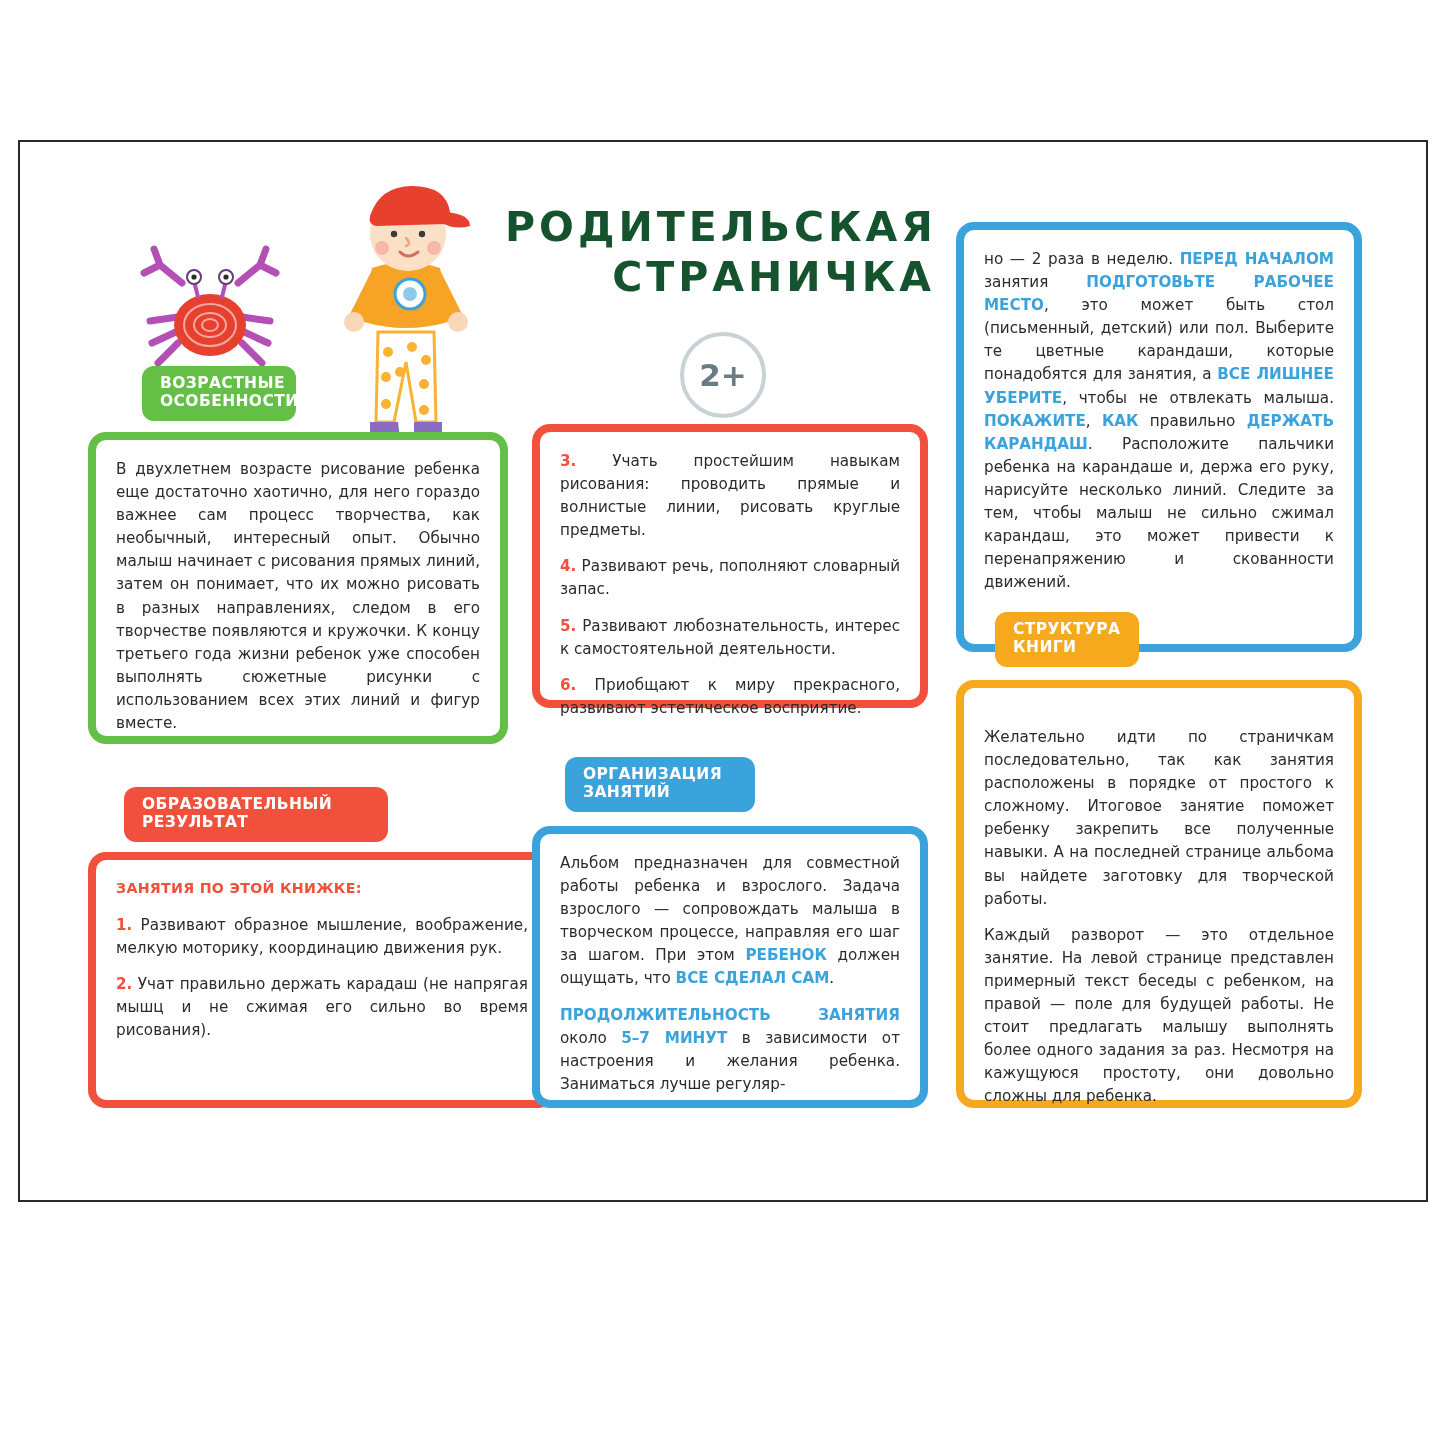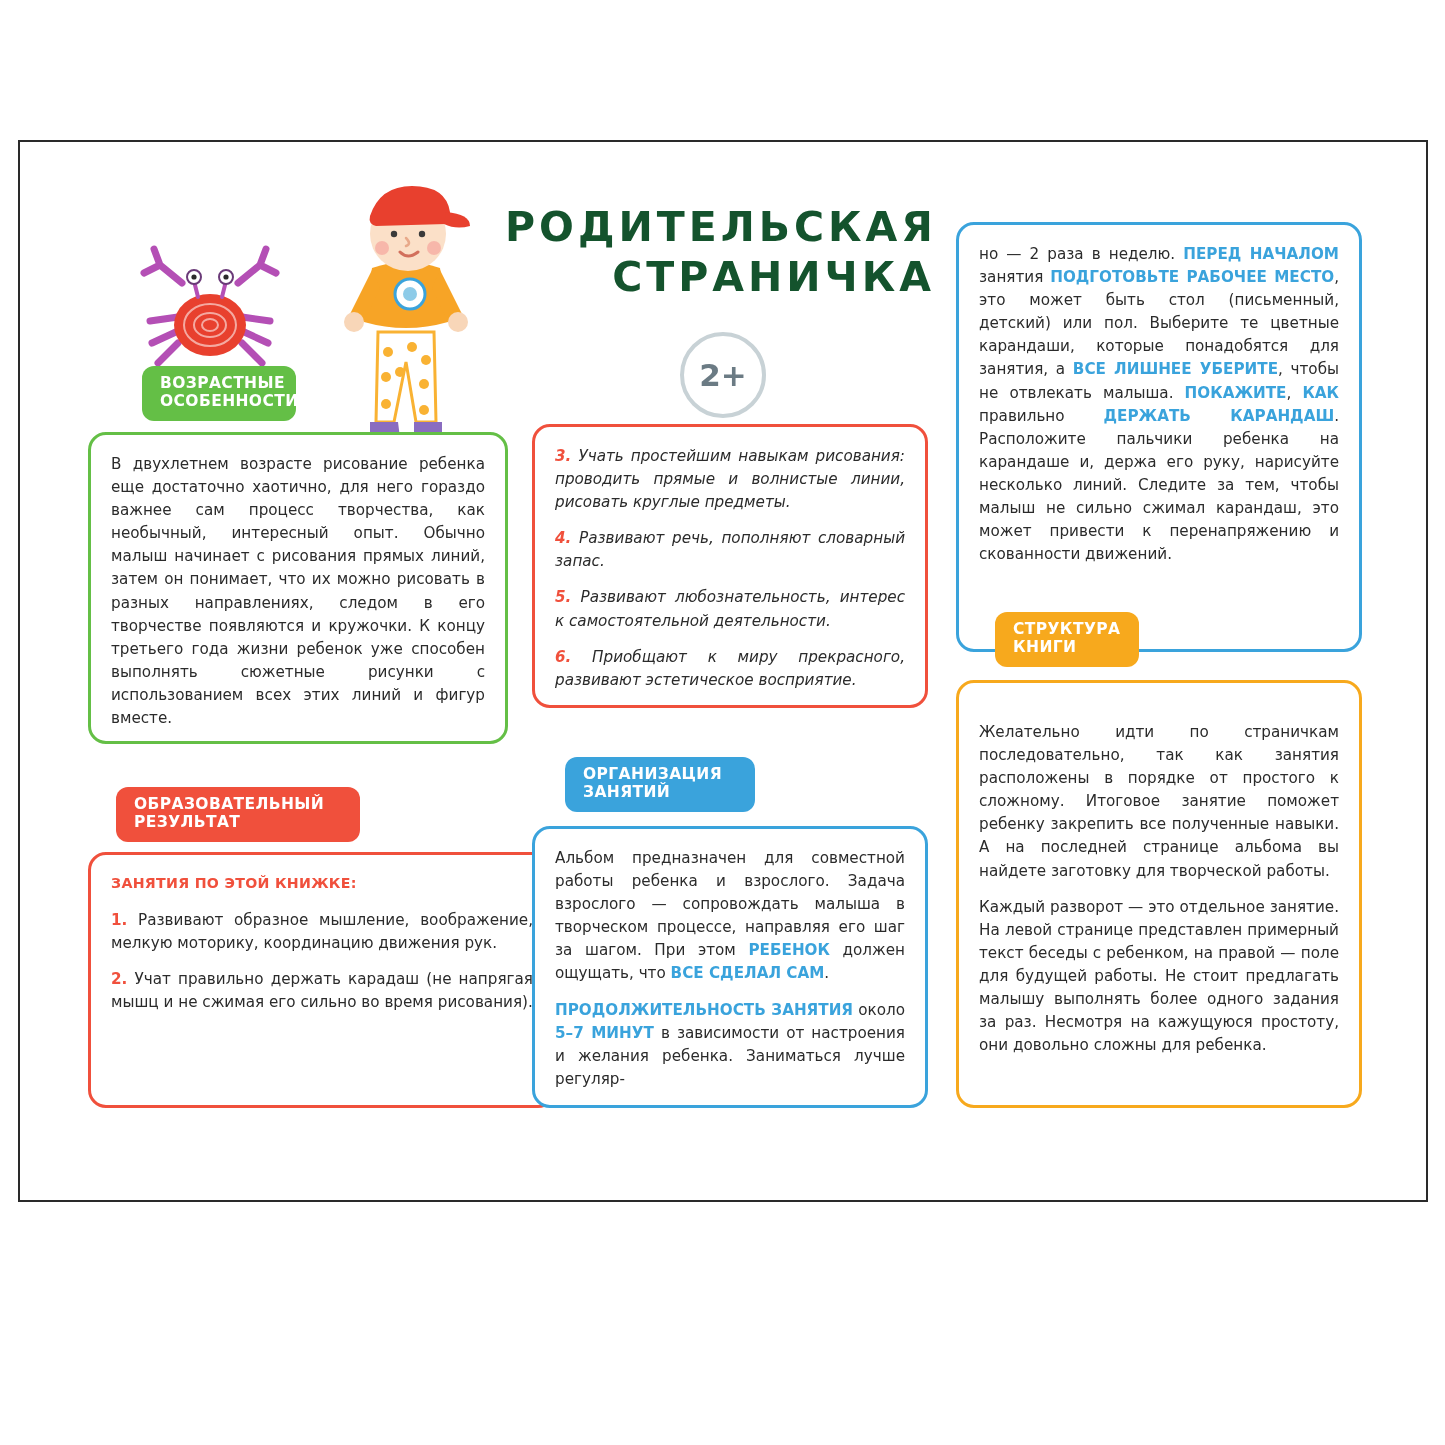--- a/index.html
+++ b/index.html
@@ -20,21 +20,21 @@
     width: 1410px;
     height: 1062px;
     background: #ffffff;
     border: 2px solid #2a2a2a;
     box-sizing: border-box;
   }
 
   
   .card {
     position: absolute;
-    border: 3px solid #f9a8d4;
+    border: 8px solid #f9a8d4;
     border-radius: 18px;
     box-sizing: border-box;
     background: #fff;
   }
   .card .body {
     padding: 18px 20px 16px 20px;
     font-size: 15.2px;
     line-height: 1.52;
     color: #2b2b2b;
     text-align: justify;
@@ -190,37 +190,37 @@
   <div class="tab green" style="left:122px; top:224px; width:154px;">
     <div>ВОЗРАСТНЫЕ</div>
     <div>ОСОБЕННОСТИ</div>
   </div>
   <div class="card green" style="left:68px; top:290px; width:420px; height:312px;">
     <div class="body">
       <p>В двухлетнем возрасте рисование ребенка еще достаточно хаотично, для него гораздо важнее сам процесс творчества, как необычный, интересный опыт. Обычно малыш начинает с рисования прямых линий, затем он понимает, что их можно рисовать в разных направлениях, следом в его творчестве появляются и кружочки. К концу третьего года жизни ребенок уже способен выполнять сюжетные рисунки с использованием всех этих линий и фигур вместе.</p>
     </div>
   </div>
 
-  <div class="tab red" style="left:96px; top:645px; width:244px;">
+  <div class="tab red" style="left:104px; top:645px; width:264px;">
     <div>ОБРАЗОВАТЕЛЬНЫЙ</div>
     <div>РЕЗУЛЬТАТ</div>
   </div>
   <div class="card red" style="left:68px; top:710px; width:468px; height:256px;">
     <div class="body">
       <p class="caps-red" style="margin-bottom:14px;">ЗАНЯТИЯ ПО ЭТОЙ КНИЖКЕ:</p>
       <p>
         <span class="num-red">1.</span><span> Развивают образное мышление, воображение, мелкую моторику, координацию движения рук.</span>
       </p>
       <p>
         <span class="num-red">2.</span><span> Учат правильно держать карадаш (не напрягая мышц и не сжимая его сильно во время рисования).</span>
       </p>
     </div>
   </div>
 
-  <div class="card red" style="left:512px; top:282px; width:396px; height:284px;font-style:italic;">
+  <div class="card red" style="left:512px; top:282px; width:396px; height:284px;">
     <div class="body">
       <p>
         <span class="num-red">3.</span><span> Учать простейшим навыкам рисования: проводить прямые и волнистые линии, рисовать круглые предметы.</span>
       </p>
       <p>
         <span class="num-red">4.</span><span> Развивают речь, пополняют словарный запас.</span>
       </p>
       <p>
         <span class="num-red">5.</span><span> Развивают любознательность, интерес к самостоятельной деятельности.</span>
       </p>

